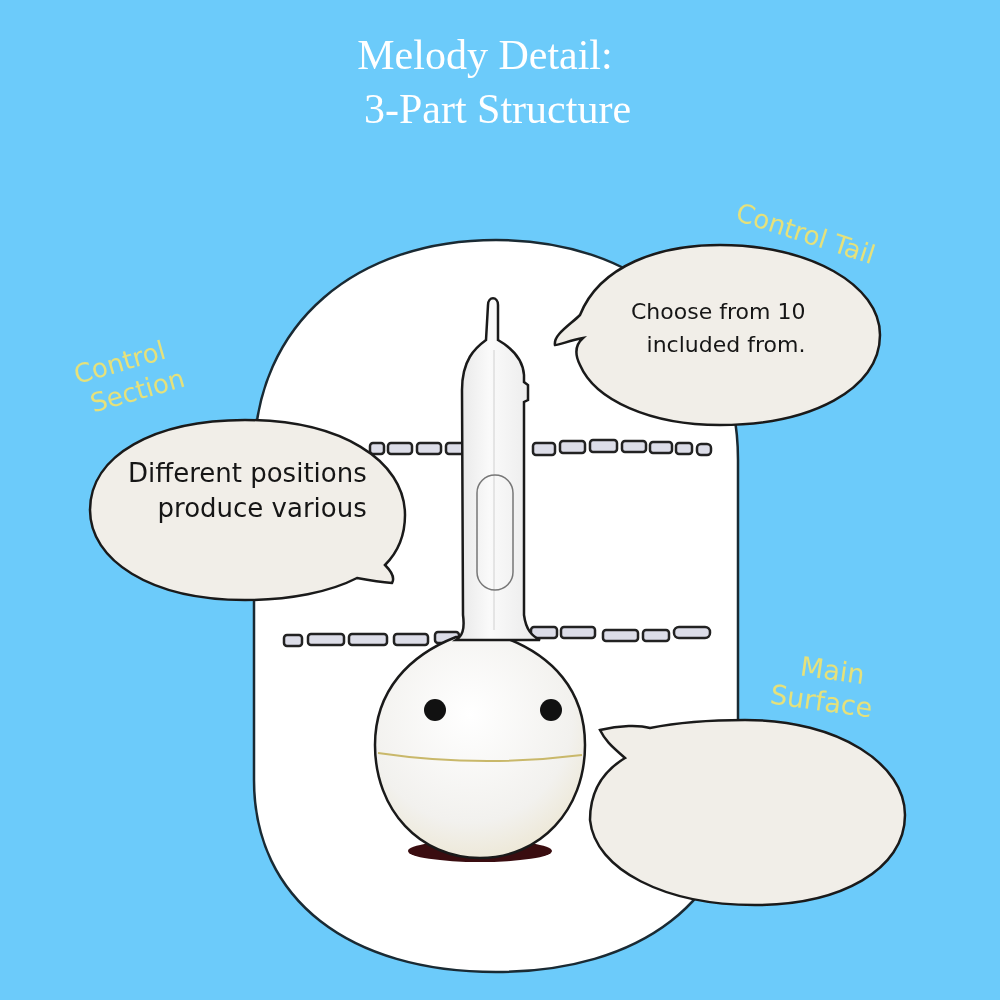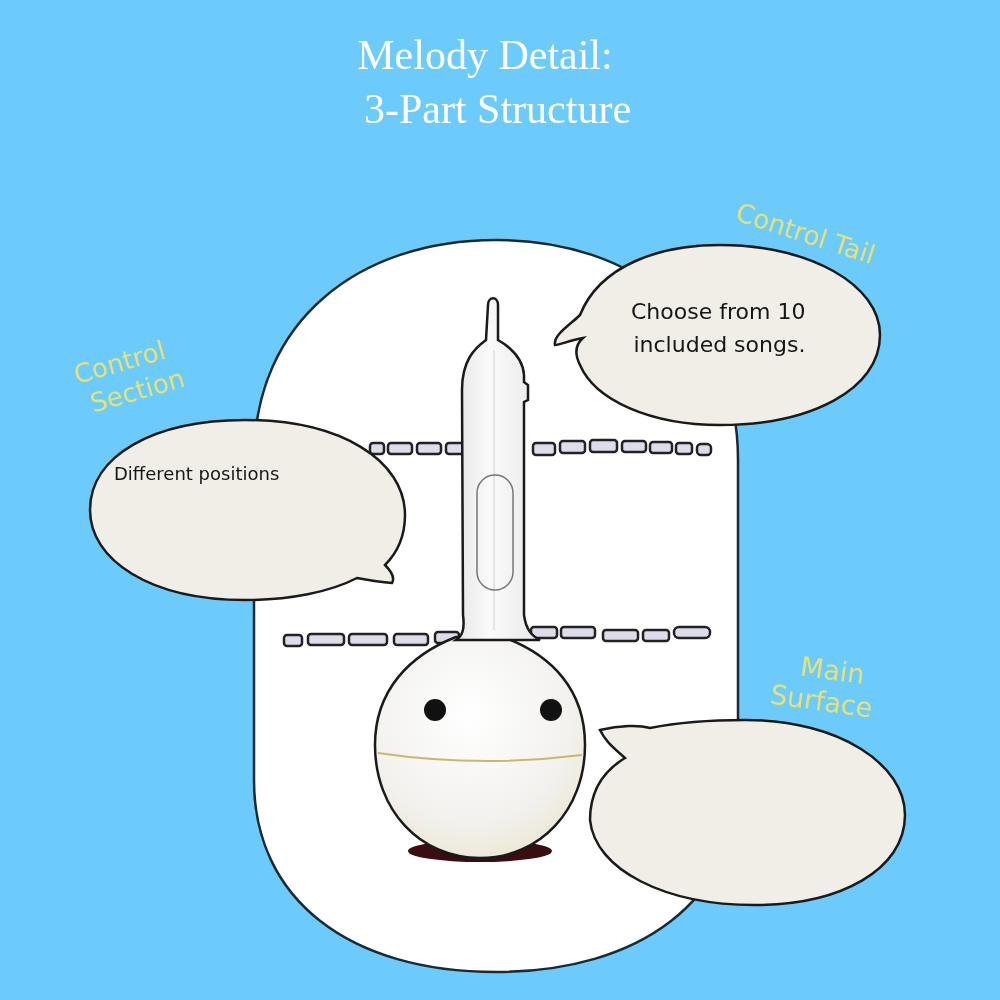--- a/index.html
+++ b/index.html
@@ -93,19 +93,20 @@
   <span>Control</span>
   <span style="margin-left:8px;">Section</span>
 </div>
 <div class="label" style="left:785px; top:648px; transform:rotate(8deg); transform-origin:left top; font-size:27px;">
   <span style="margin-left:18px;">Main</span>
   <span style="margin-left:-8px;">Surface</span>
 </div>
 
 <div class="bubble-text" style="left:631px; top:295px; font-size:22px; line-height:33px;">
   <span>Choose from 10</span>
-  <span>included songs.</span>
+  <span>included from.</span>
 </div>
-<div class="bubble-text" style="left:114px; top:456px; font-size:18px; line-height:35px;">
+<div class="bubble-text" style="left:128px; top:456px; font-size:26px; line-height:35px;">
   <span>Different positions</span>
+  <span>produce various</span>
 </div>
 <div class="bubble-text" style="left:617px; top:772px; font-size:19px; line-height:30px;">
 </div>
 
 </body></html>

